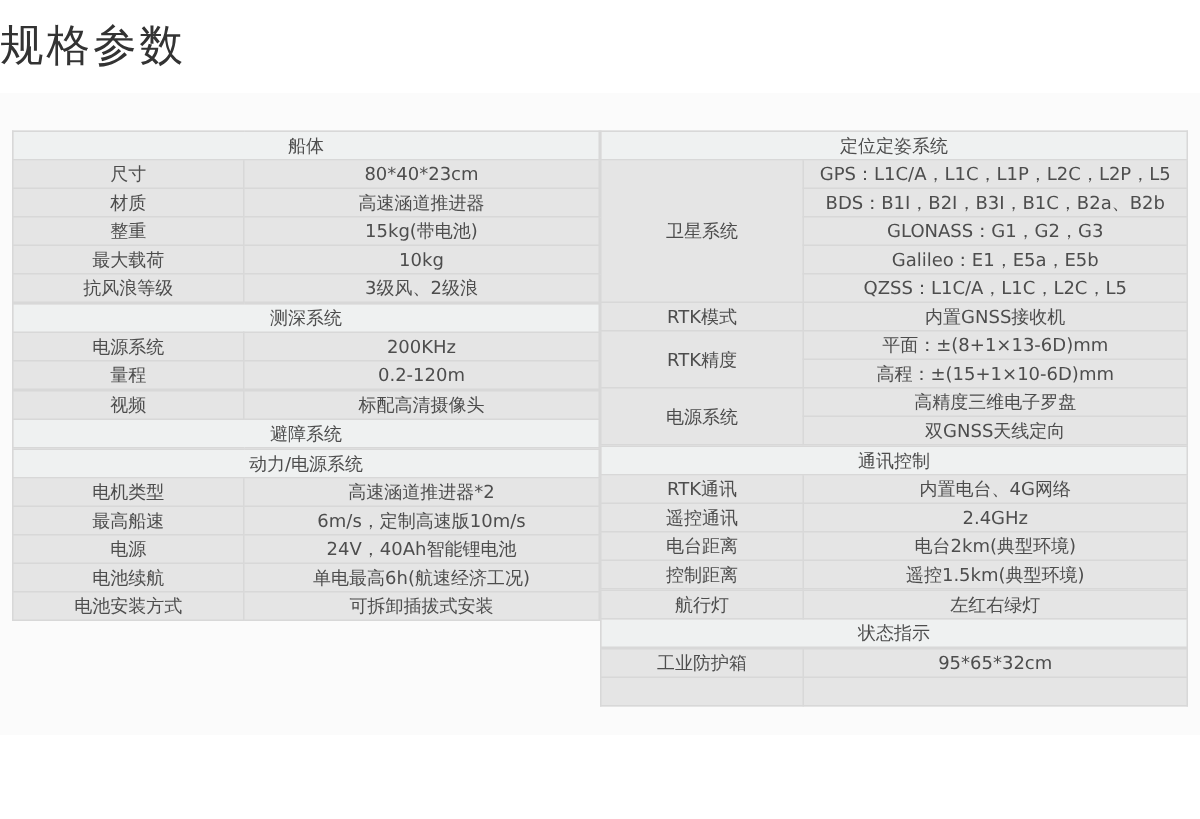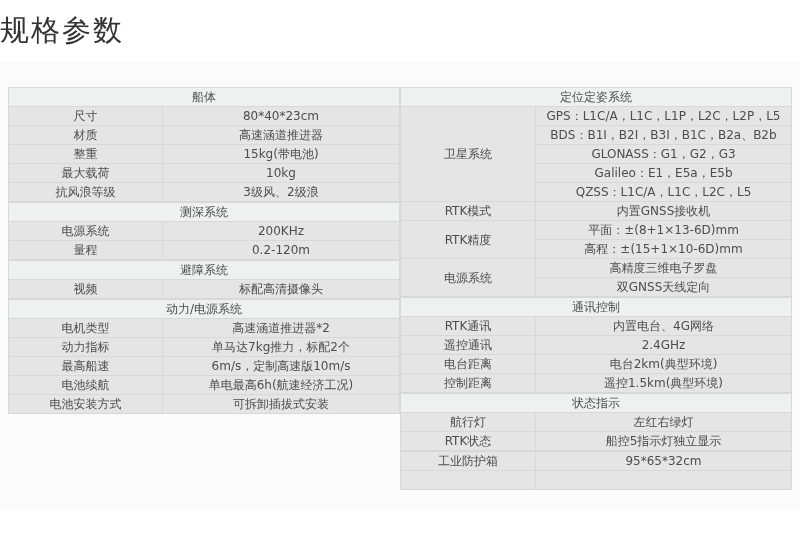--- a/index.html
+++ b/index.html
@@ -110,50 +110,50 @@
               </tr>
             </tbody>
           </table>
           <table class="section">
             <colgroup>
               <col style="width: 154px;">
               <col>
             </colgroup>
             <tbody>
               <tr>
-                <td colspan="2" class="sec-header">避障系统</td>
-              </tr>
-              <tr>
                 <td class="label" rowspan="1">视频</td>
                 <td class="value">标配高清摄像头</td>
               </tr>
+              <tr>
+                <td colspan="2" class="sec-header">避障系统</td>
+              </tr>
             </tbody>
           </table>
           <table class="section">
             <colgroup>
               <col style="width: 154px;">
               <col>
             </colgroup>
             <tbody>
               <tr>
                 <td colspan="2" class="sec-header">动力/电源系统</td>
               </tr>
               <tr>
                 <td class="label" rowspan="1">电机类型</td>
                 <td class="value">高速涵道推进器*2</td>
               </tr>
               <tr>
-                <td class="label" rowspan="1">动力指标</td>
-                <td class="value">单马达7kg推力，标配2个</td>
-              </tr>
-              <tr>
                 <td class="label" rowspan="1">最高船速</td>
                 <td class="value">6m/s，定制高速版10m/s</td>
               </tr>
               <tr>
+                <td class="label" rowspan="1">电源</td>
+                <td class="value">24V，40Ah智能锂电池</td>
+              </tr>
+              <tr>
                 <td class="label" rowspan="1">电池续航</td>
                 <td class="value">单电最高6h(航速经济工况)</td>
               </tr>
               <tr>
                 <td class="label" rowspan="1">电池安装方式</td>
                 <td class="value">可拆卸插拔式安装</td>
               </tr>
             </tbody>
           </table>
         </div>
@@ -230,29 +230,25 @@
               </tr>
             </tbody>
           </table>
           <table class="section">
             <colgroup>
               <col style="width: 135px;">
               <col>
             </colgroup>
             <tbody>
               <tr>
-                <td colspan="2" class="sec-header">状态指示</td>
-              </tr>
-              <tr>
                 <td class="label" rowspan="1">航行灯</td>
                 <td class="value">左红右绿灯</td>
               </tr>
               <tr>
-                <td class="label" rowspan="1">RTK状态</td>
-                <td class="value">船控5指示灯独立显示</td>
+                <td colspan="2" class="sec-header">状态指示</td>
               </tr>
             </tbody>
           </table>
           <table class="section">
             <colgroup>
               <col style="width: 135px;">
               <col>
             </colgroup>
             <tbody>
               <tr>

